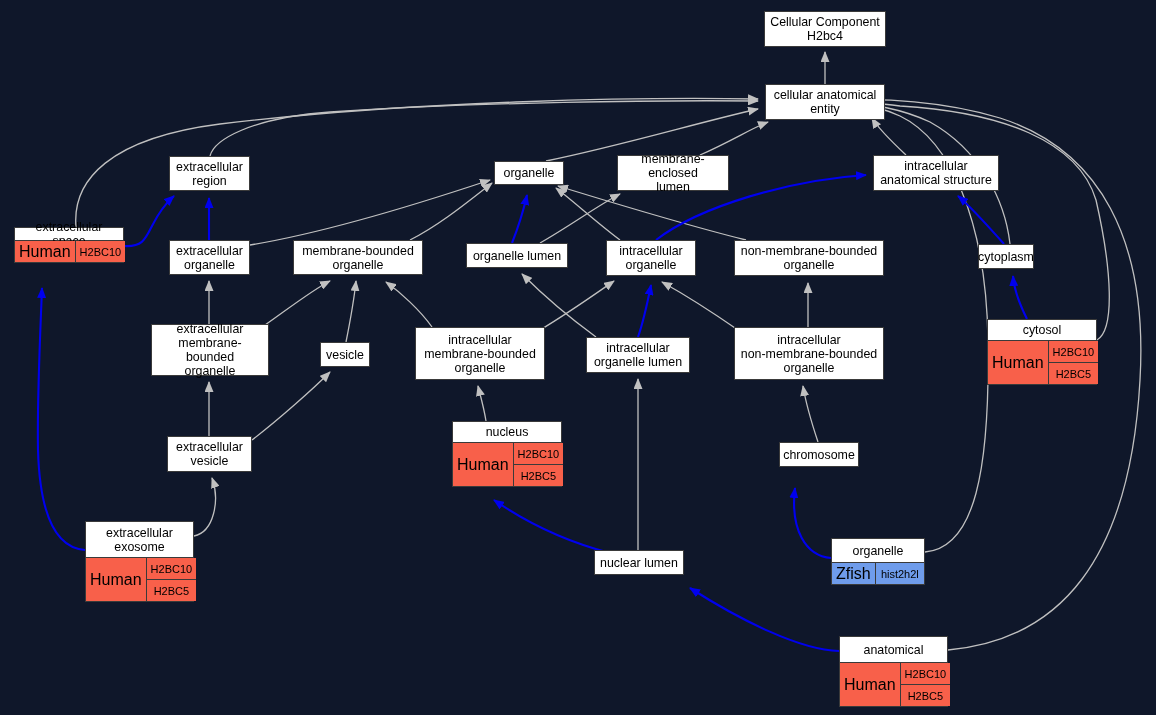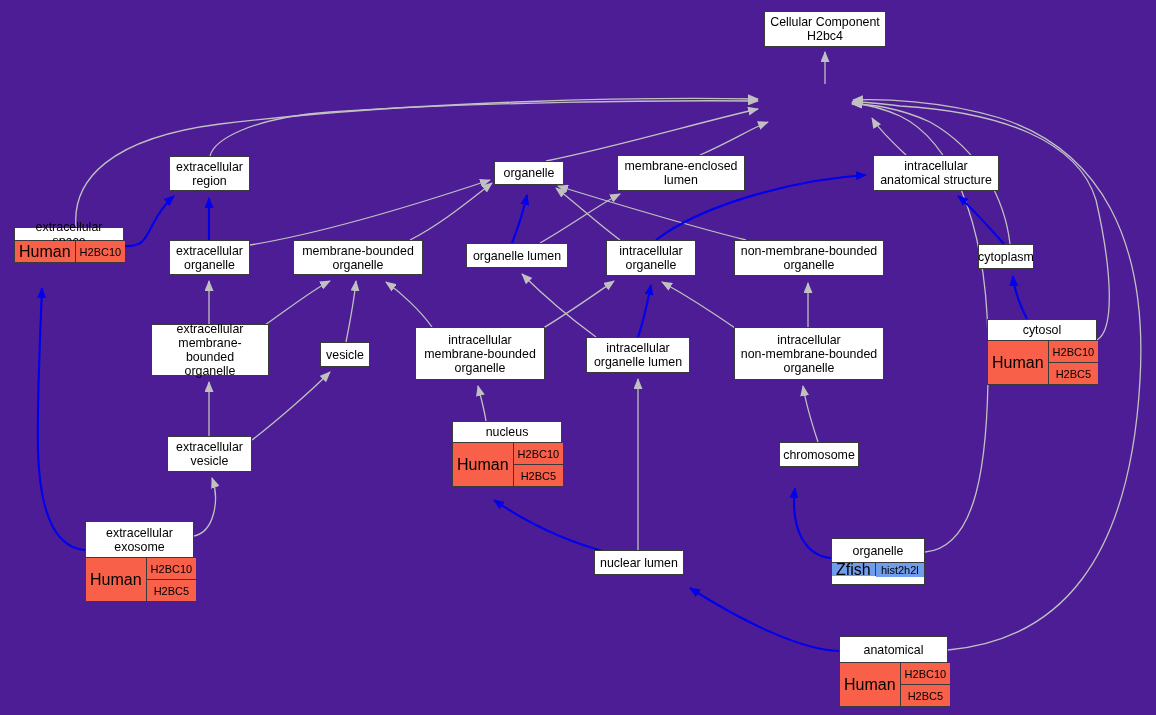--- a/index.html
+++ b/index.html
@@ -1,17 +1,17 @@
 <!DOCTYPE html>
 <html><head>
 <meta charset="utf-8">
 <style>
   html,body{margin:0;padding:0;background:#ffffff;}
   body{font-family:"Liberation Sans", sans-serif;}
-  #canvas{position:relative;width:1156px;height:715px;background:#4c1d95;overflow:hidden;}
+  #canvas{position:relative;width:1156px;height:715px;background:#0f172a;overflow:hidden;}
   #edges{position:absolute;left:0;top:0;width:1156px;height:715px;}
   .node{position:absolute;box-sizing:border-box;border:1.4px solid #3a3a3a;background:#ffffff;}
   .node .title{
     display:flex;align-items:center;justify-content:center;text-align:center;
     font-size:12.4px;color:#000;line-height:14px;padding:2px 5px;box-sizing:border-box;
     white-space:pre-line;
   }
   .annos{display:flex;box-sizing:border-box;border-top:1.4px solid #3a3a3a;}
   .anno-sp{
     display:flex;align-items:center;justify-content:center;text-align:center;
@@ -122,28 +122,32 @@
 
       <path d="M85,550 C58,548 40,520 38,450 C37,400 40,340 42,288"></path>
 
       <path d="M839,651 C800,650 740,620 690,588"></path>
     </g>
   </svg>
 <div class="node" style="left: 764px; top: 11px; width: 122px; height: 36px;">
       <div class="title" style="height: 34px;">Cellular Component
 H2bc4</div>
     </div>
+    <div class="node" style="left: 765px; top: 84px; width: 120px; height: 36px;">
+      <div class="title" style="height: 34px;">cellular anatomical
+entity</div>
+    </div>
     <div class="node" style="left: 169px; top: 156px; width: 81px; height: 35px;">
       <div class="title" style="height: 33px;">extracellular
 region</div>
     </div>
     <div class="node" style="left: 494px; top: 161px; width: 70px; height: 24px;">
       <div class="title" style="height: 22px;">organelle</div>
     </div>
-    <div class="node" style="left: 617px; top: 155px; width: 128px; height: 36px;">
+    <div class="node" style="left: 617px; top: 155px; width: 112px; height: 36px;">
       <div class="title" style="height: 34px;">membrane-enclosed
 lumen</div>
     </div>
     <div class="node" style="left: 873px; top: 155px; width: 126px; height: 36px;">
       <div class="title" style="height: 34px;">intracellular
 anatomical structure</div>
     </div>
     <div class="node" style="left: 14px; top: 227px; width: 110px; height: 36px;">
       <div class="title" style="height: 12px;">extracellular
 space</div>
@@ -231,21 +235,21 @@
       <div class="annos" style="height: 44px; background: rgb(248, 96, 74);">
         <div class="anno-sp" style="background: rgb(248, 96, 74);">Human</div>
         <div class="anno-genes">
           <div class="anno-gene" style="background: rgb(248, 96, 74);">H2BC10</div>
           <div class="anno-gene" style="background: rgb(248, 96, 74);">H2BC5</div>
         </div>
       </div>
     </div>
     <div class="node" style="left: 831px; top: 538px; width: 94px; height: 47px;">
       <div class="title" style="height: 23px;">organelle</div>
-      <div class="annos" style="height: 14px; background: rgb(111, 156, 235);">
+      <div class="annos" style="height: 22px; background: rgb(111, 156, 235);">
         <div class="anno-sp" style="background: rgb(111, 156, 235);">Zfish</div>
         <div class="anno-genes">
           <div class="anno-gene" style="background: rgb(111, 156, 235);">hist2h2l</div>
         </div>
       </div>
     </div>
     <div class="node" style="left: 594px; top: 550px; width: 90px; height: 25px;">
       <div class="title" style="height: 23px;">nuclear lumen</div>
     </div>
     <div class="node" style="left: 839px; top: 636px; width: 109px; height: 71px;">

